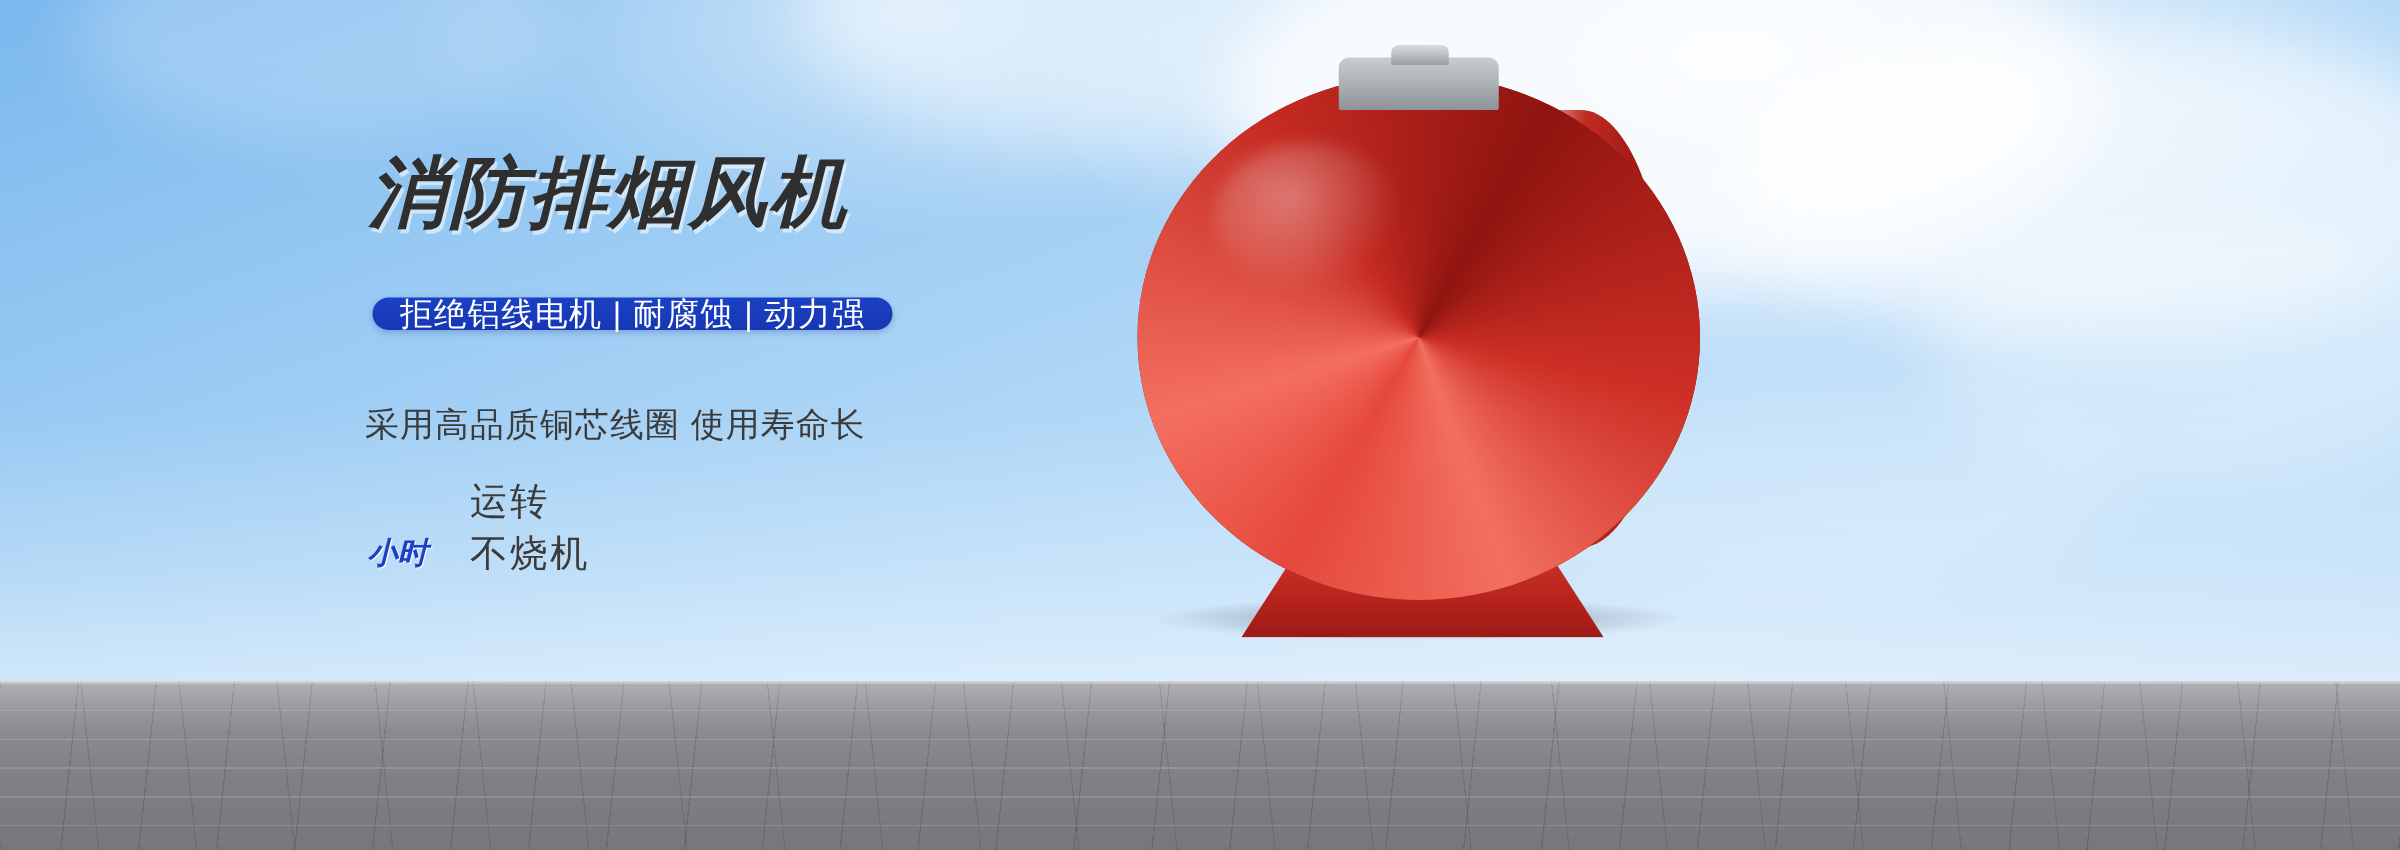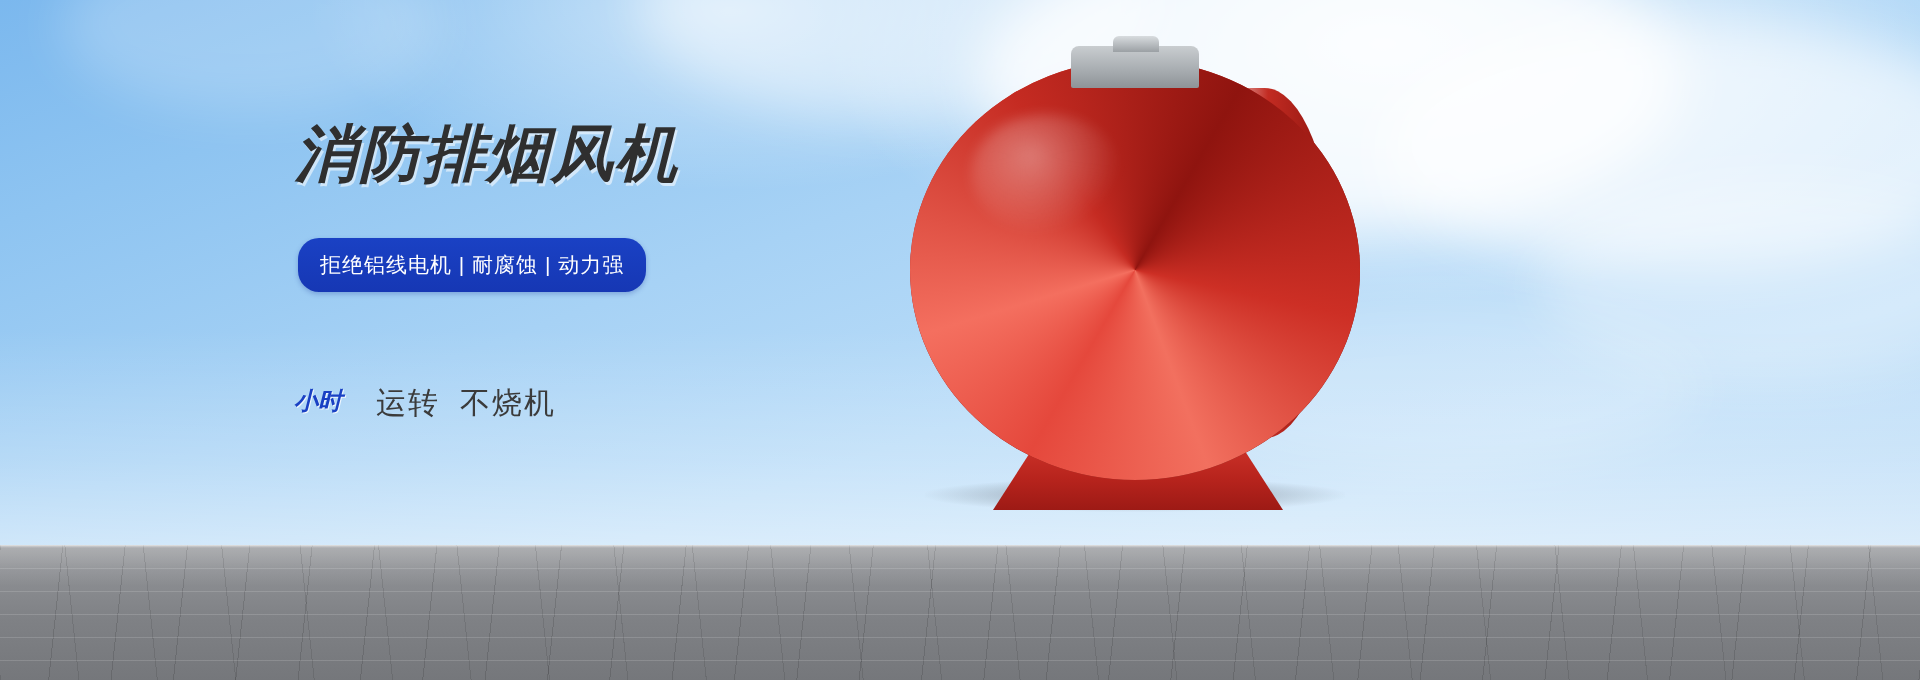--- a/index.html
+++ b/index.html
@@ -83,28 +83,28 @@
     font-weight:bold;
     font-style:italic;
     letter-spacing:2px;
     color:#2f2f2f;
     text-shadow:2px 3px 0 rgba(255,255,255,0.55);
     white-space:nowrap;
   }
   .badge {
     position:absolute;
     left:298px; top:238px;
-    height:54px;
+    height:26px;
     padding:0 22px;
     display:flex;
     align-items:center;
     background:linear-gradient(to bottom, #1a41c4 0%, #1637b4 100%);
     border-radius:21px;
     color:#ffffff;
-    font-size:21px;
+    font-size:26px;
     letter-spacing:1px;
     white-space:nowrap;
     box-shadow:0 2px 5px rgba(20,50,150,0.28);
     text-align:right;
   }
   .subtitle {
     position:absolute;
     left:292px; top:322px;
     font-size:27px;
     color:#3b3b3b;
@@ -145,23 +145,22 @@
     font-style:italic;
     color:#1a41c4;
     margin-left:4px;
     margin-bottom:6px;
     text-shadow:1px 1px 0 rgba(255,255,255,0.8);
   }
   .claim-lines {
     margin-left:34px;
     margin-bottom:4px;
     display:flex;
-    flex-direction:row;
-    gap:20px;
-    text-align:center;
+    flex-direction:column;
+    gap:9px;
   }
   .claim-line {
     font-size:30px;
     color:#3b3b3b;
     letter-spacing:2px;
     line-height:1.1;
     white-space:nowrap;
   }
 
   
@@ -319,20 +318,21 @@
 
   <div class="ground"></div>
   <div class="ground-top-edge"></div>
 
   <div class="copy">
 
     <div class="title">消防排烟风机</div>
 
     <div class="badge">拒绝铝线电机 | 耐腐蚀 | 动力强</div>
 
+    <div class="subtitle">采用高品质铜芯线圈  使用寿命长</div>
 
     <div class="claim">
       <div class="num-wrap">
         <span class="unit">小时</span>
       </div>
       <div class="claim-lines">
         <div class="claim-line">运转</div>
         <div class="claim-line">不烧机</div>
       </div>
     </div>

